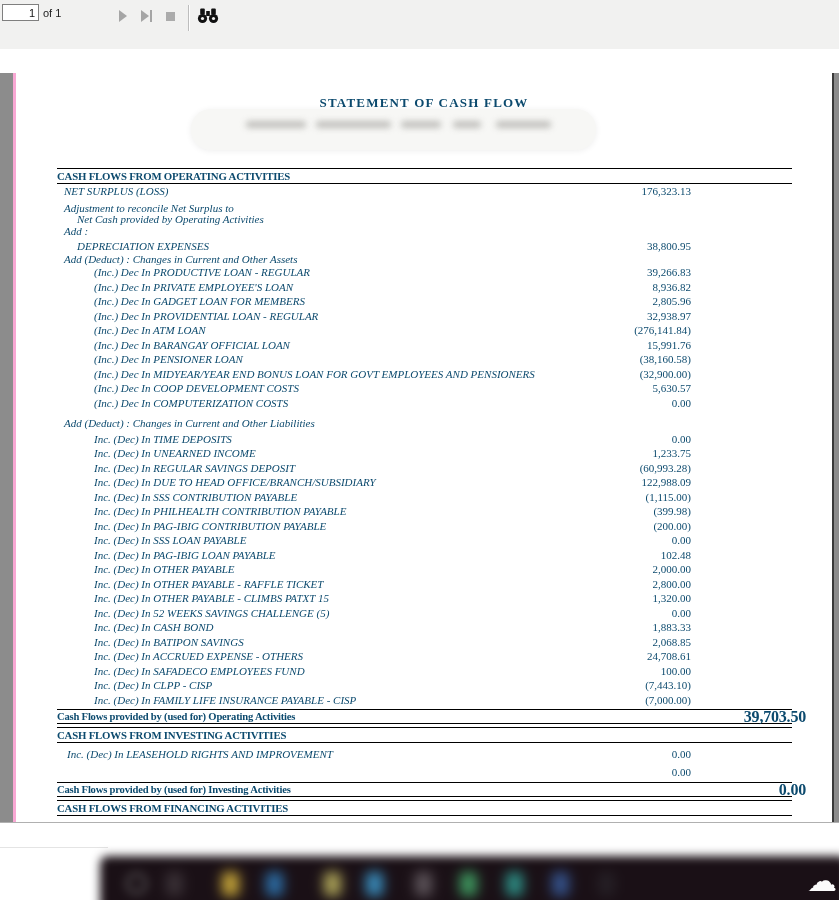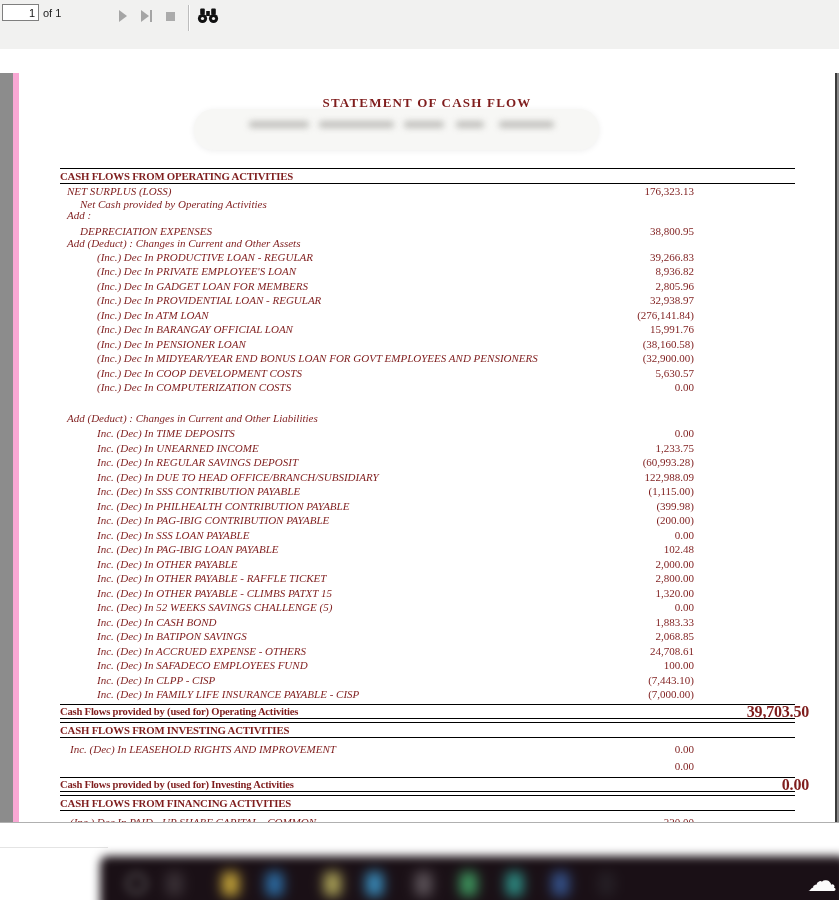--- a/index.html
+++ b/index.html
@@ -18,22 +18,22 @@
   .tb-btn{position:absolute;top:6px;width:20px;height:20px;display:flex;align-items:center;justify-content:center;cursor:default;}
   .tri{width:0;height:0;border-left:8px solid #a5a5a5;border-top:6px solid transparent;border-bottom:6px solid transparent;}
   .bar-v{width:2px;height:12px;background:#a5a5a5;margin-left:1px;}
   .stop-sq{width:9px;height:9px;background:#ababab;}
   .tb-sep{position:absolute;left:188px;top:5px;width:1px;height:26px;background:#bdbdbd;border-right:1px solid #fdfdfd;}
   .find-btn{position:absolute;left:196px;top:4px;width:24px;height:24px;display:flex;align-items:center;justify-content:center;}
   
   .viewer{position:absolute;left:0;top:73px;width:839px;height:749px;background:#8c8c8c;border-bottom:1px solid #b0b0b0;}
   .page{
     position:absolute;left:13px;top:0;width:816px;height:749px;background:#ffffff;
-    border-left:6px solid #f9a8d4;border-right:2px solid #3a3a3a;overflow:hidden;
-    font-family:"Liberation Serif",serif;color:#7f1d1d;
+    border-left:3px solid #f9a8d4;border-right:2px solid #3a3a3a;overflow:hidden;
+    font-family:"Liberation Serif",serif;color:#0c4a6e;
   }
   .doc-title{position:absolute;left:0;top:22px;width:100%;text-align:center;
     font-size:13px;font-weight:bold;letter-spacing:1.2px;}
   .redaction{position:absolute;left:175px;top:36px;width:405px;height:41px;border-radius:20px;
     background:#f7f7f5;box-shadow:0 1px 6px rgba(0,0,0,0.07);}
   .smudge{position:absolute;top:12px;height:7px;background:#a9a8a4;border-radius:3px;filter:blur(3px);opacity:.7;}
   .sm1{left:55px;width:60px;}.sm2{left:125px;width:75px;}.sm3{left:210px;width:40px;}
   .sm4{left:262px;width:28px;}.sm5{left:305px;width:55px;}
   
   .content{position:absolute;left:41px;top:95px;width:735px;}
@@ -121,20 +121,24 @@
     </div>
 
     <div class="content">
 
       <div class="sec-header">CASH FLOWS FROM OPERATING ACTIVITIES</div>
       <div>
           <div class="row ind1">
           <span class="amt">176,323.13</span>
           <span class="lbl">NET SURPLUS (LOSS)</span>
         </div>
+          <div class="row ind1 tight" style="margin-top: 4px;">
+          <span class="amt"></span>
+          <span class="lbl">Adjustment to reconcile Net Surplus to</span>
+        </div>
           <div class="row ind2 tight">
           <span class="amt"></span>
           <span class="lbl">Net Cash provided by Operating Activities</span>
         </div>
           <div class="row ind1 tight">
           <span class="amt"></span>
           <span class="lbl">Add :</span>
         </div>
           <div class="row ind2" style="margin-top: 2px;">
           <span class="amt">38,800.95</span>
@@ -177,21 +181,21 @@
           <span class="lbl">(Inc.) Dec In MIDYEAR/YEAR END BONUS LOAN FOR GOVT EMPLOYEES AND PENSIONERS</span>
         </div>
           <div class="row ind3">
           <span class="amt">5,630.57</span>
           <span class="lbl">(Inc.) Dec In COOP DEVELOPMENT COSTS</span>
         </div>
           <div class="row ind3">
           <span class="amt">0.00</span>
           <span class="lbl">(Inc.) Dec In COMPUTERIZATION COSTS</span>
         </div>
-          <div class="row ind1 tight" style="margin-top: 18px;">
+          <div class="row ind1 tight" style="margin-top: 8px;">
           <span class="amt"></span>
           <span class="lbl">Add (Deduct) : Changes in Current and Other Liabilities</span>
         </div>
           <div class="row ind3" style="margin-top: 2px;">
           <span class="amt">0.00</span>
           <span class="lbl">Inc. (Dec) In TIME DEPOSITS</span>
         </div>
           <div class="row ind3">
           <span class="amt">1,233.75</span>
           <span class="lbl">Inc. (Dec) In UNEARNED INCOME</span>

